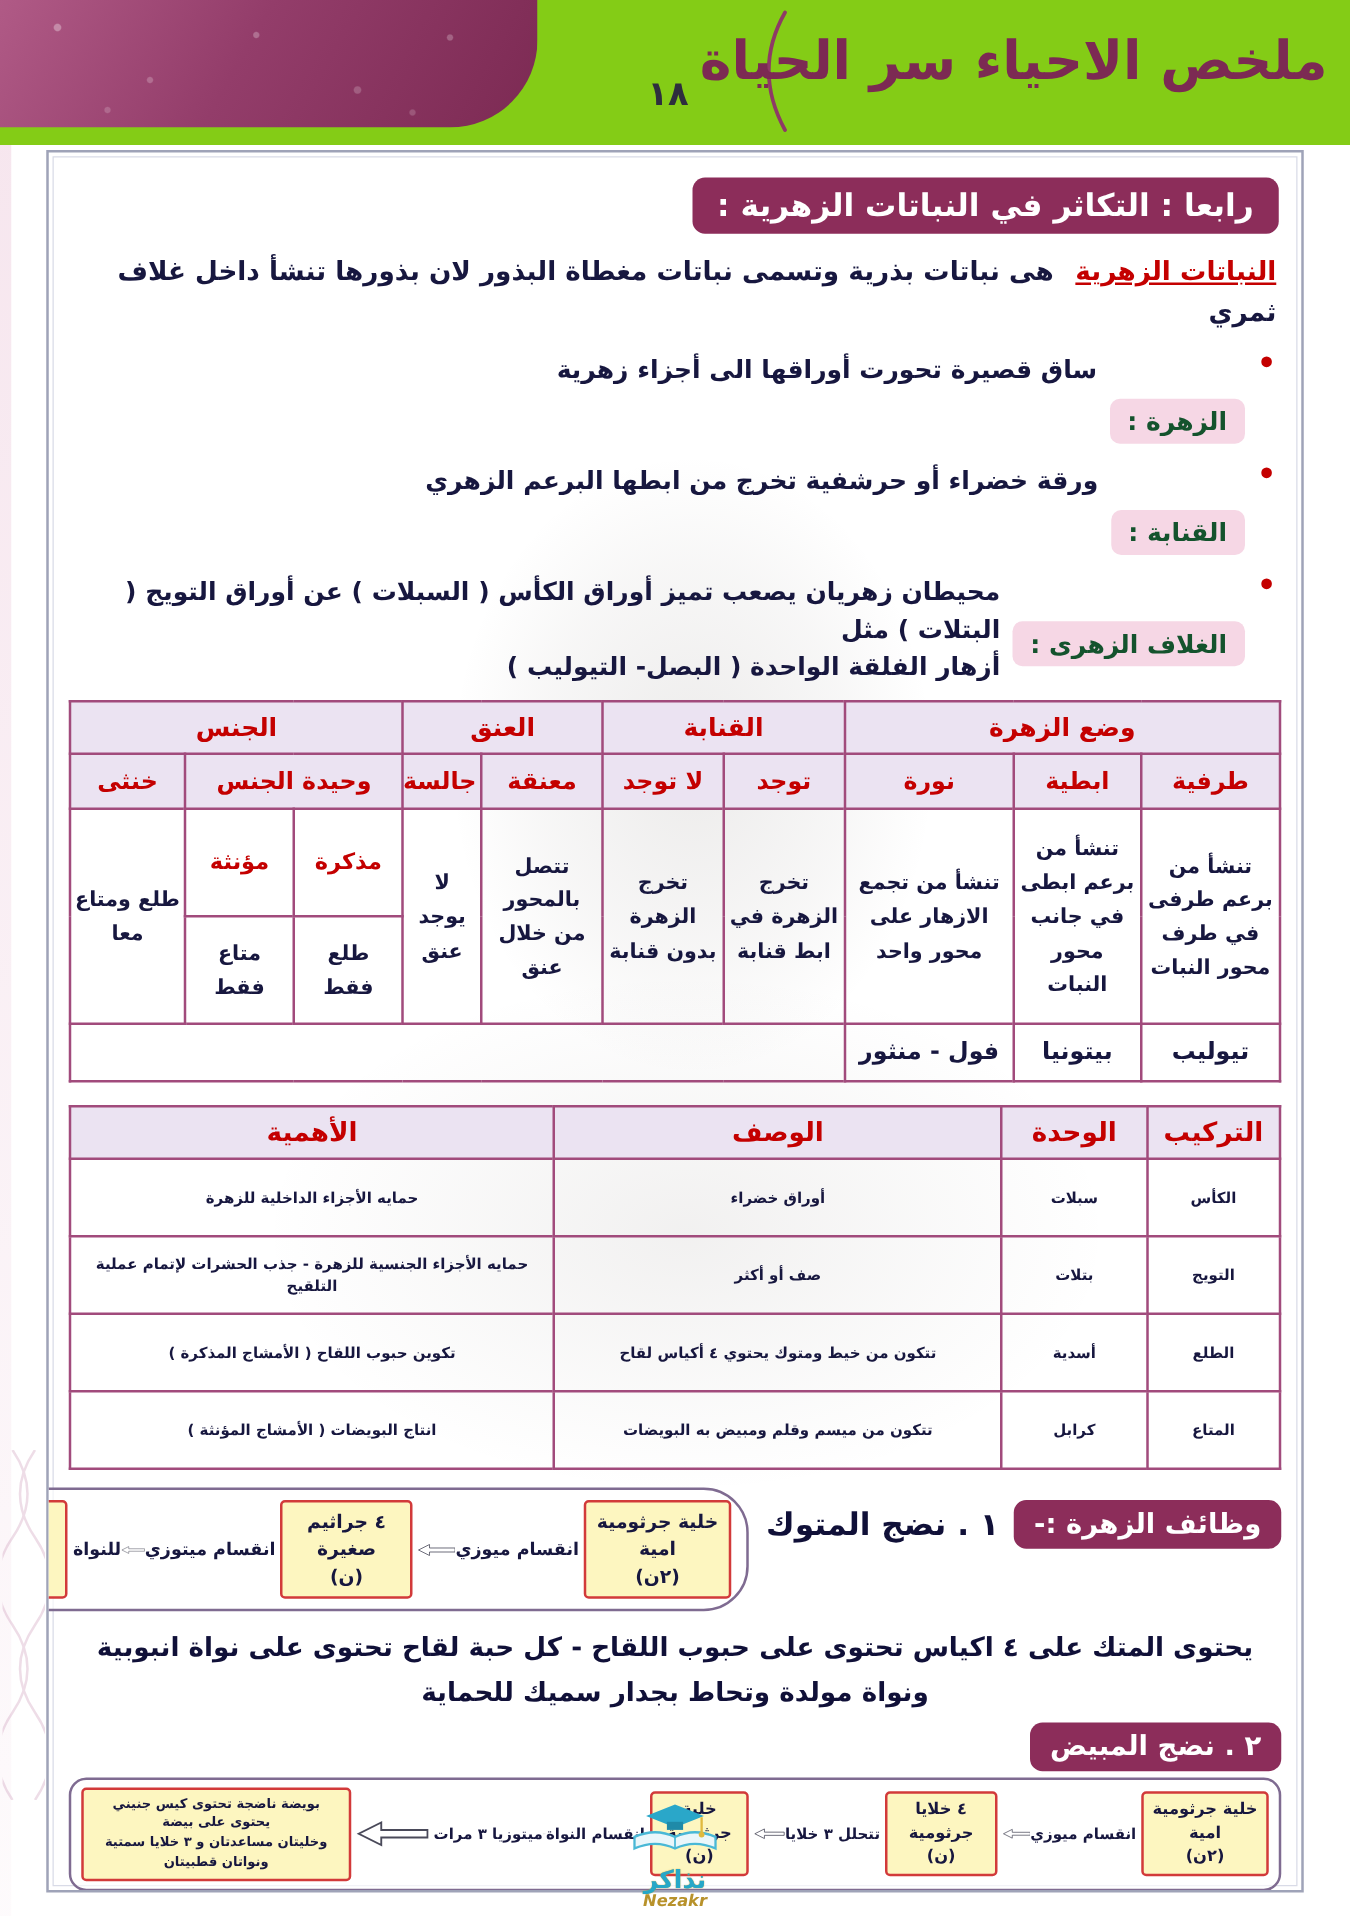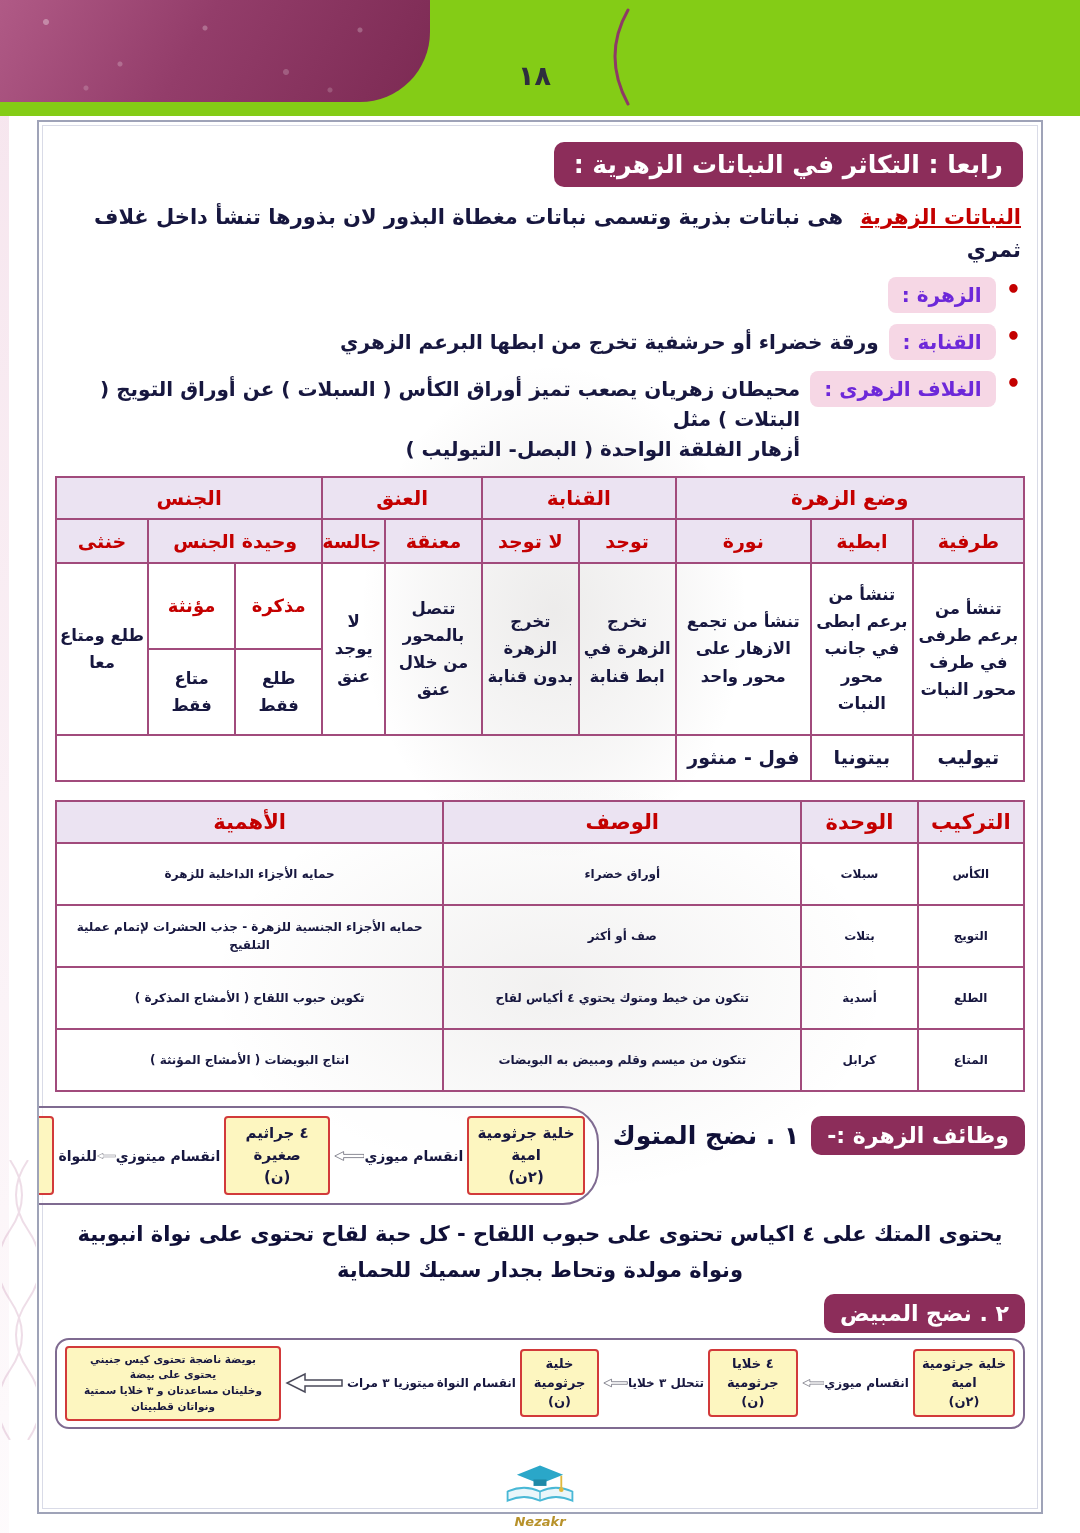--- a/index.html
+++ b/index.html
@@ -64,21 +64,21 @@
   
   .sec-badge {
     display:inline-block; background:#8c2d5a; color:#fff; font-weight:bold;
     font-size:25px; padding:8px 20px; border-radius:10px; margin:8px 2px 6px 0;
   }
   .intro { font-size:21px; font-weight:bold; line-height:1.55; margin:8px 4px 4px; }
   .intro .term { color:#c40000; text-decoration:underline; margin-left:10px; }
 
   .bullet { display:flex; align-items:flex-start; gap:10px; margin:11px 4px; font-size:20px; font-weight:bold; line-height:1.5; }
   .bullet .dot { color:#c40000; font-size:24px; line-height:1.1; }
-  .blabel { background:#f6d7e5; color:#6d28d9; padding:3px 14px; border-radius:8px; white-space:nowrap; font-size:20px; }
+  .blabel { background:#f6d7e5; color:#14532d; padding:3px 14px; border-radius:8px; white-space:nowrap; font-size:20px;margin-top:42px; }
   .btext { padding-top:3px; white-space:pre-line; }
 
   
   table { width:100%; border-collapse:collapse; table-layout:fixed; background:transparent; }
   .t1 { margin-top:12px; }
   .t1 th, .t1 td { border:2px solid #a14b7c; text-align:center; vertical-align:middle; padding:5px 3px; }
   .t1 th { background:#ebe3f2; color:#c40000; font-size:20px; font-weight:bold; }
   .t1 tr.g-hdr th { height:42px; }
   .t1 tr.s-hdr th { height:44px; font-size:19px; }
   .t1 td { font-size:16.5px; font-weight:bold; color:#17173f; line-height:1.65; }
@@ -130,20 +130,21 @@
 </style>
 </head>
 <body>
 
 <div class="topbar">
   <div class="band"></div>
   <div class="pagenum">١٨</div>
   <svg class="arc" width="40" height="98" viewBox="0 0 40 98">
     <path d="M30 2 Q4 48 30 96" stroke="#8e3a66" stroke-width="3" fill="none" stroke-linecap="round"></path>
   </svg>
+  <div class="booktitle">ملخص الاحياء سر الحياة</div>
 </div>
 
 <div class="left-strip"></div>
 <svg class="dna" width="34" height="280" viewBox="0 0 34 280">
   <path d="M8 0 Q32 35 8 70 Q-16 105 8 140 Q32 175 8 210 Q-16 245 8 280" stroke="#cf9fbd" stroke-width="2" fill="none"></path>
   <path d="M26 0 Q2 35 26 70 Q50 105 26 140 Q2 175 26 210 Q50 245 26 280" stroke="#cf9fbd" stroke-width="2" fill="none"></path>
 </svg>
 
 <div class="main">
   <div class="wm wm-head"></div>
@@ -154,20 +155,21 @@
     <div class="sec-badge">رابعا : التكاثر في النباتات الزهرية :</div>
 
     <p class="intro">
       <span class="term">النباتات الزهرية</span>
       <span>هى نباتات بذرية وتسمى نباتات مغطاة البذور لان بذورها تنشأ داخل غلاف ثمري</span>
     </p>
 
     <div class="bullet">
       <span class="dot">•</span>
       <span class="blabel">الزهرة :</span>
+      <span class="btext">ساق قصيرة تحورت أوراقها الى أجزاء زهرية</span>
     </div>
 
     <div class="bullet">
       <span class="dot">•</span>
       <span class="blabel">القنابة :</span>
       <span class="btext">ورقة خضراء أو حرشفية تخرج من ابطها البرعم الزهري</span>
     </div>
 
     <div class="bullet">
       <span class="dot">•</span>
@@ -357,14 +359,15 @@
 
 <div class="footer">
   <svg width="90" height="50" viewBox="0 0 90 54">
     <path d="M10 34 Q28 26 45 34 Q62 26 80 34 L80 44 Q62 36 45 44 Q28 36 10 44 Z" fill="#eaf6fa" stroke="#49b8d6" stroke-width="2"></path>
     <line x1="45" y1="34" x2="45" y2="44" stroke="#49b8d6" stroke-width="1.5"></line>
     <polygon points="45,6 70,16 45,26 20,16" fill="#2aa7c9"></polygon>
     <rect x="38" y="21" width="14" height="7" fill="#1f8aa8"></rect>
     <line x1="68" y1="17" x2="68" y2="30" stroke="#e0b93d" stroke-width="2"></line>
     <circle cx="68" cy="32" r="2.5" fill="#e0b93d"></circle>
   </svg>
+  <div class="brand-ar">نذاكر</div>
   <div class="brand-en">Nezakr</div>
 </div>
 
 </body></html>

